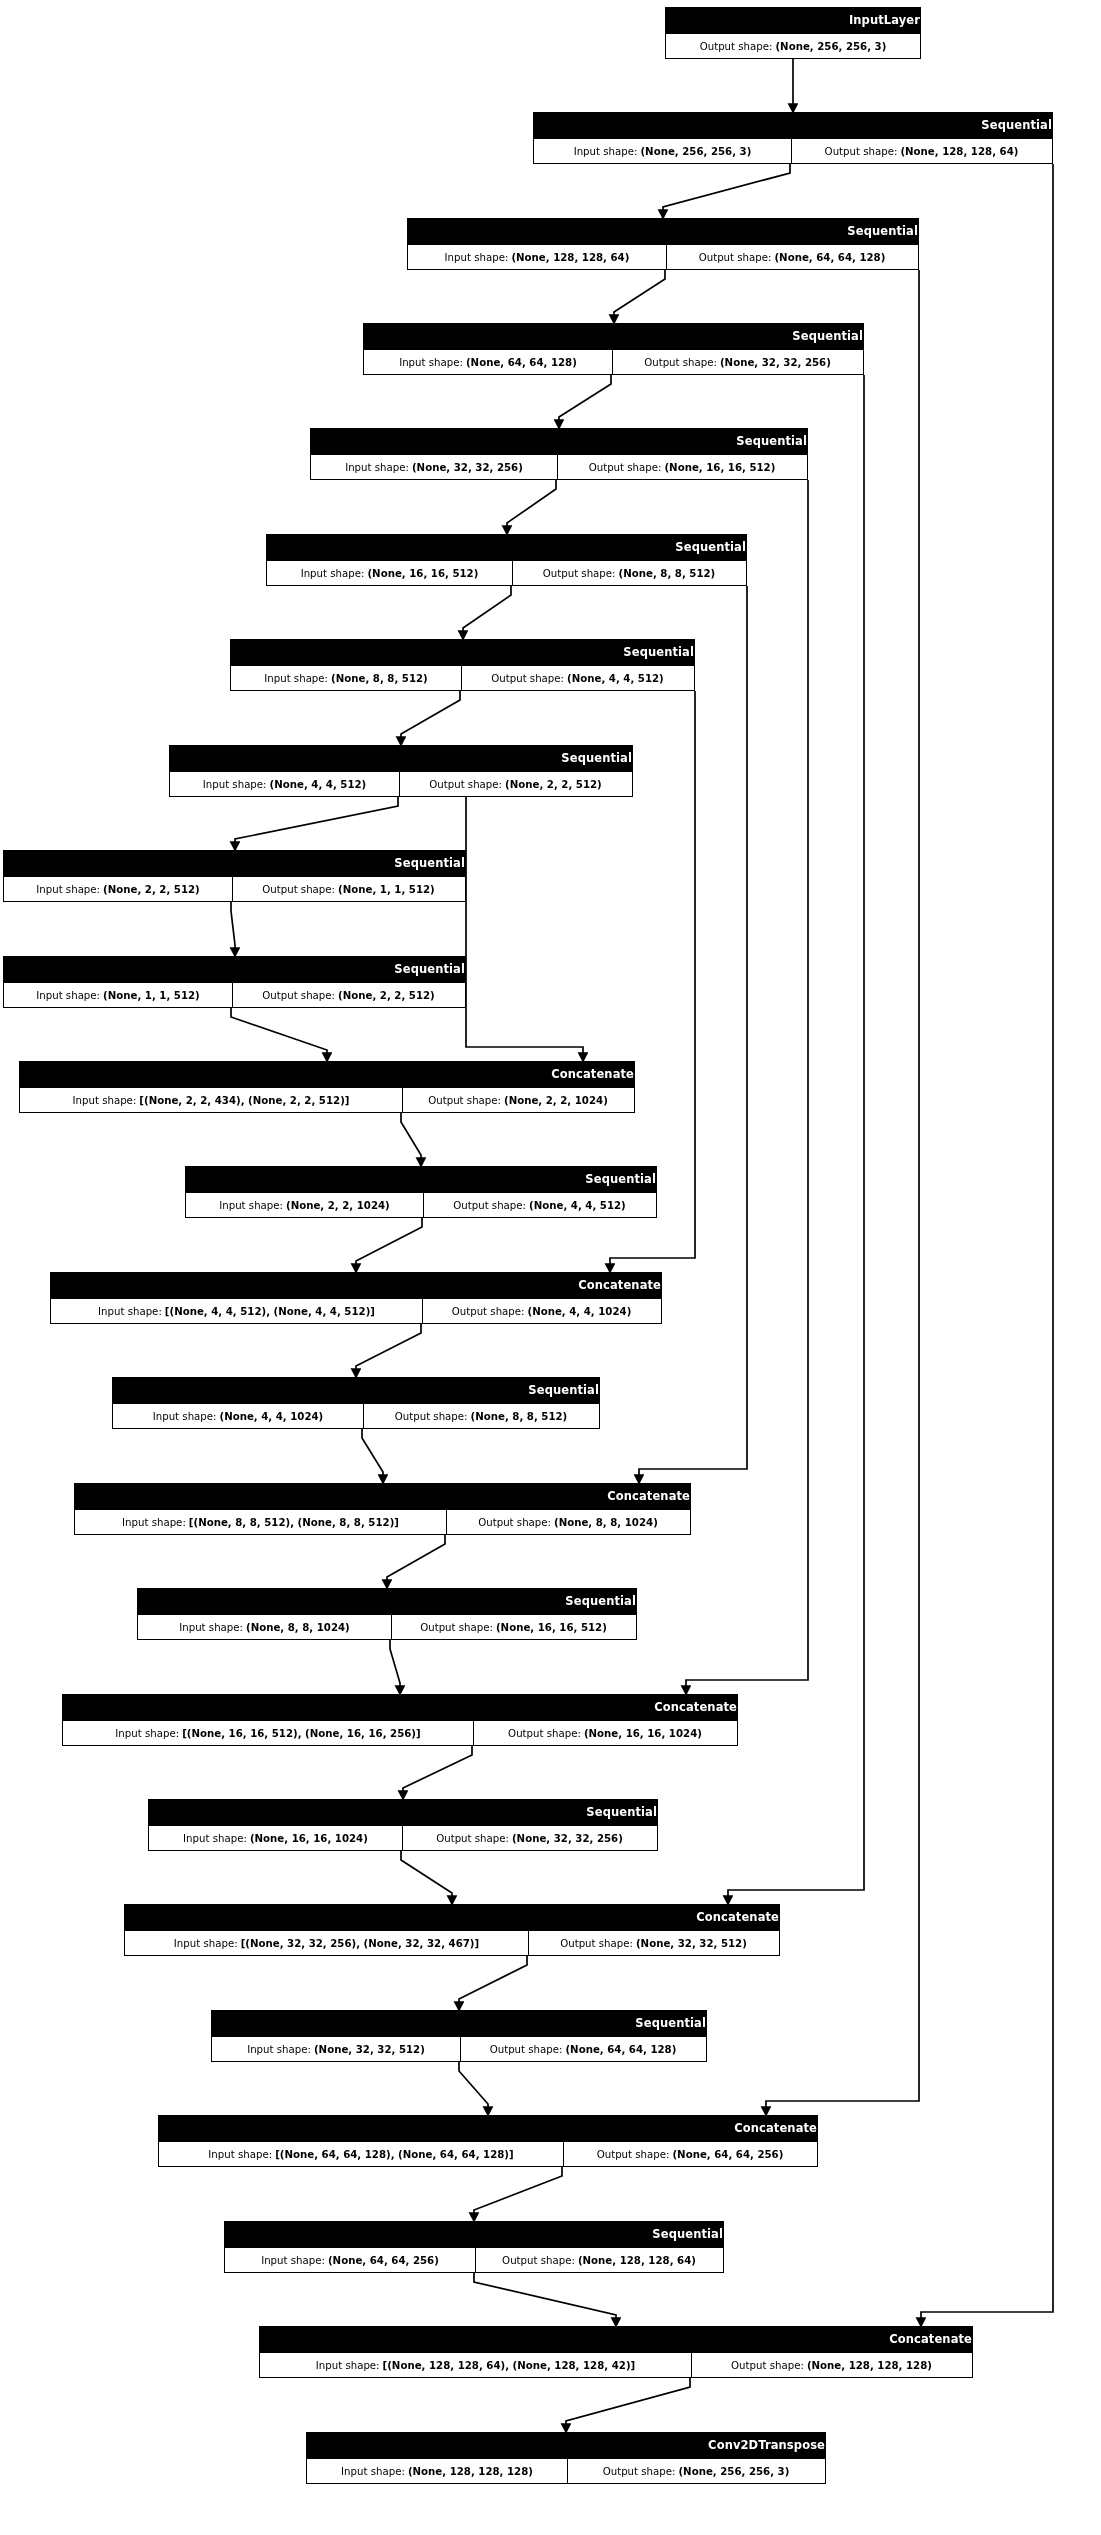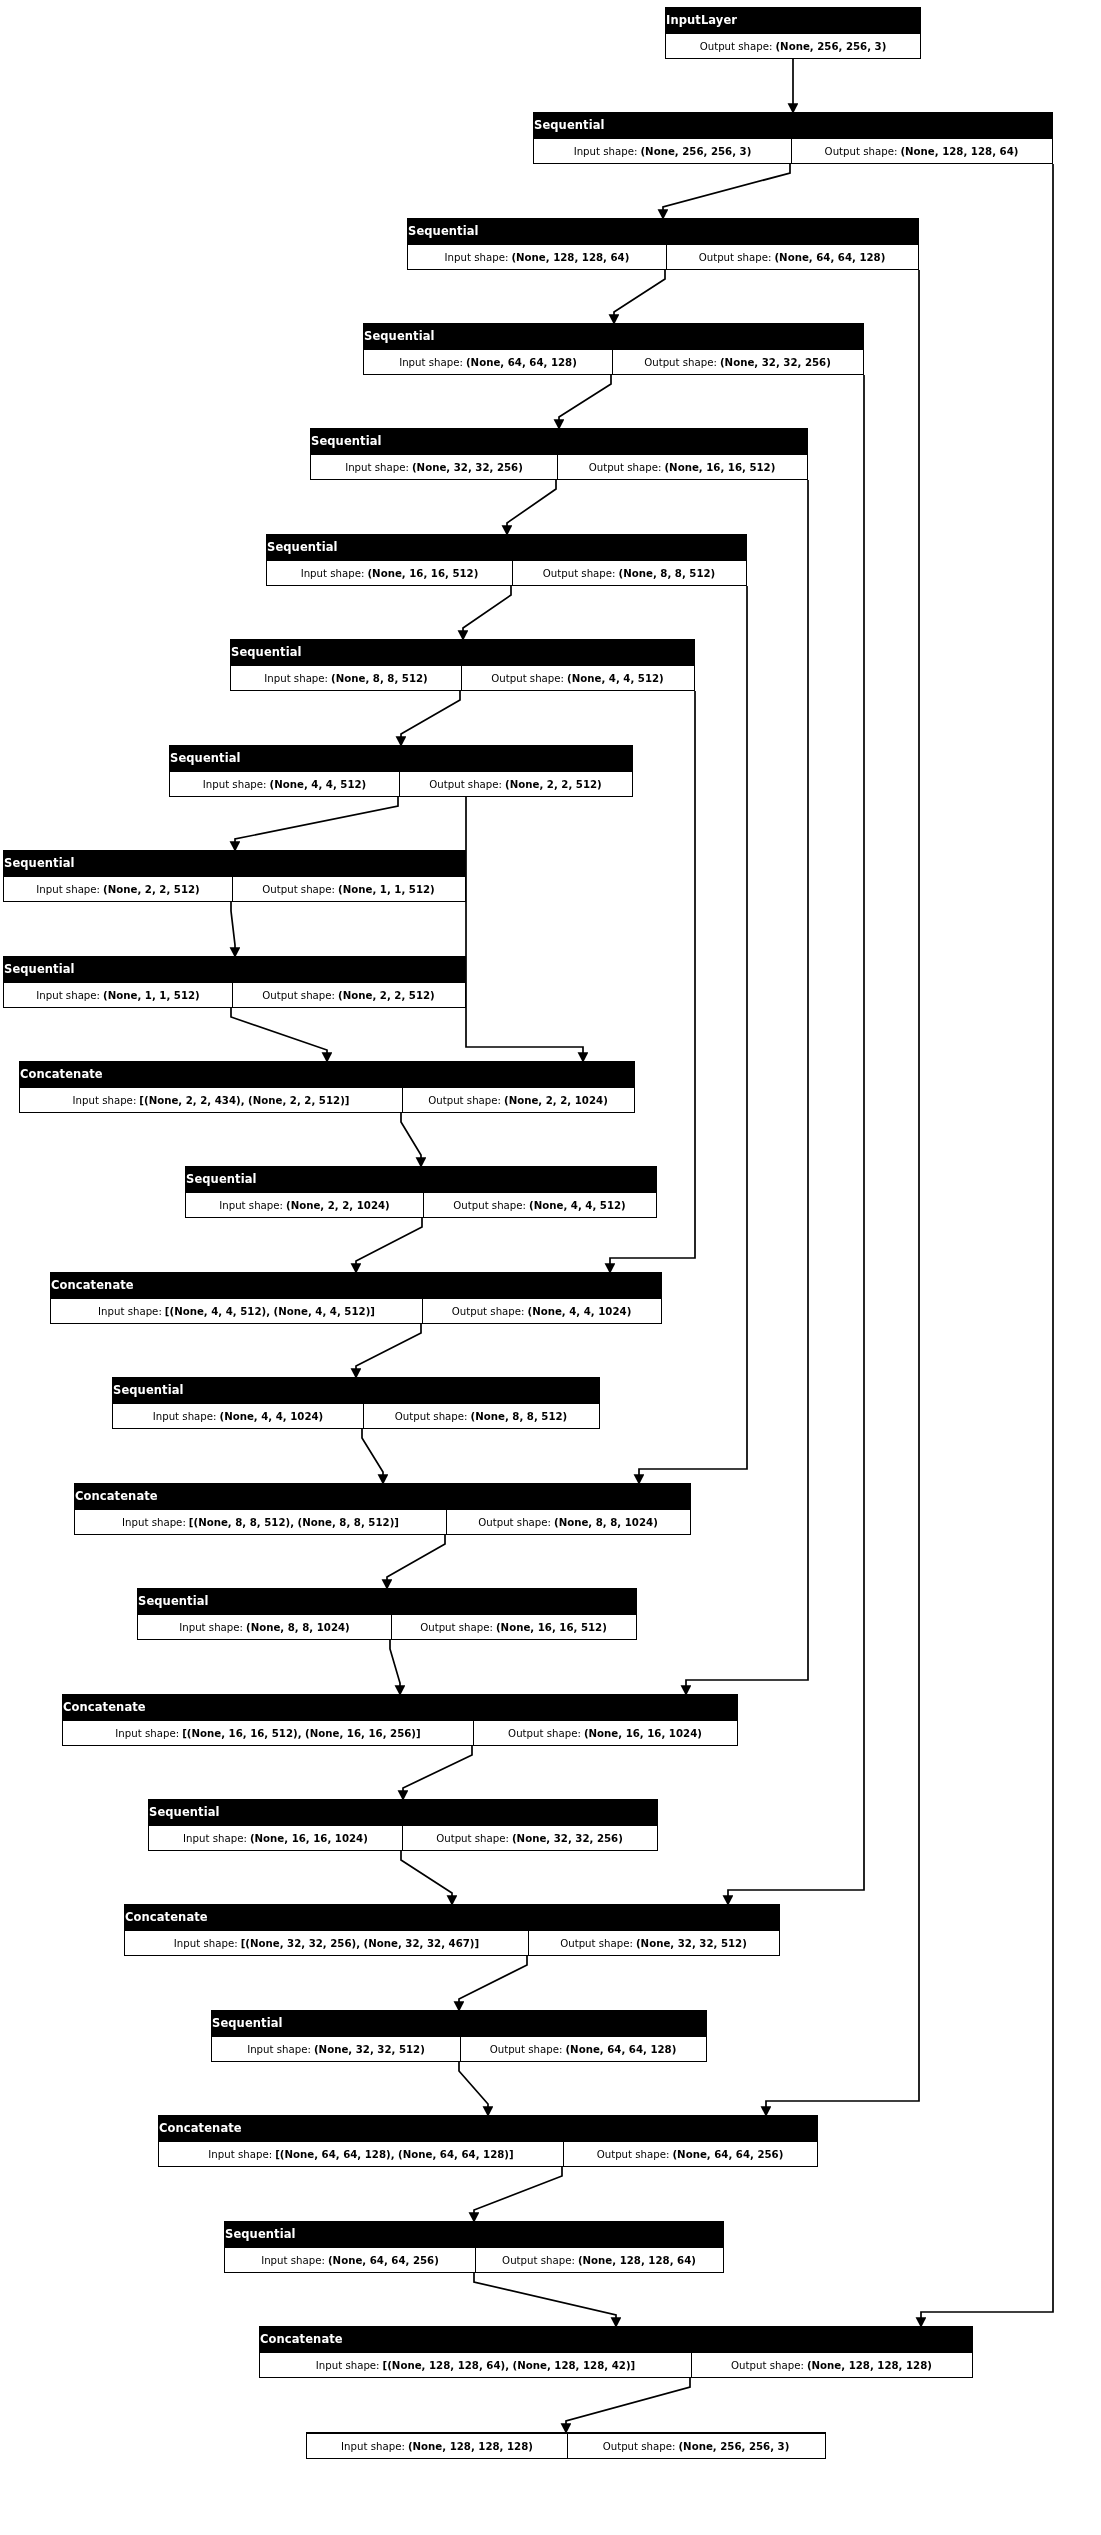--- a/index.html
+++ b/index.html
@@ -30,21 +30,21 @@
     box-sizing: border-box;
     border: 1.6px solid #000000;
     background: #ffffff;
     z-index: 2;
   }
   .node-title {
     background: #000000;
     color: #ffffff;
     font-weight: bold;
     font-size: 11.5px;
-    text-align: left;
+    text-align: right;
     line-height: 25px;
     height: 25px;
     letter-spacing: 0.1px;
     white-space: nowrap;
     overflow: hidden;
   }
   .node-body {
     display: flex;
     height: 24px;
     background: #ffffff;
@@ -402,20 +402,21 @@
             <span class="lbl">Input shape:</span>
             <span class="val">[(None, 128, 128, 64), (None, 128, 128, 42)]</span>
           </div>
           <div class="cell" style="width: 280px;">
             <span class="lbl">Output shape:</span>
             <span class="val">(None, 128, 128, 128)</span>
           </div>
         </div>
       </div>
       <div class="node" style="left: 306px; top: 2432px; width: 520px;">
+        <div class="node-title">Conv2DTranspose</div>
         <div class="node-body">
           <div class="cell" style="width: 260px;">
             <span class="lbl">Input shape:</span>
             <span class="val">(None, 128, 128, 128)</span>
           </div>
           <div class="cell" style="width: 257px;">
             <span class="lbl">Output shape:</span>
             <span class="val">(None, 256, 256, 3)</span>
           </div>
         </div>

